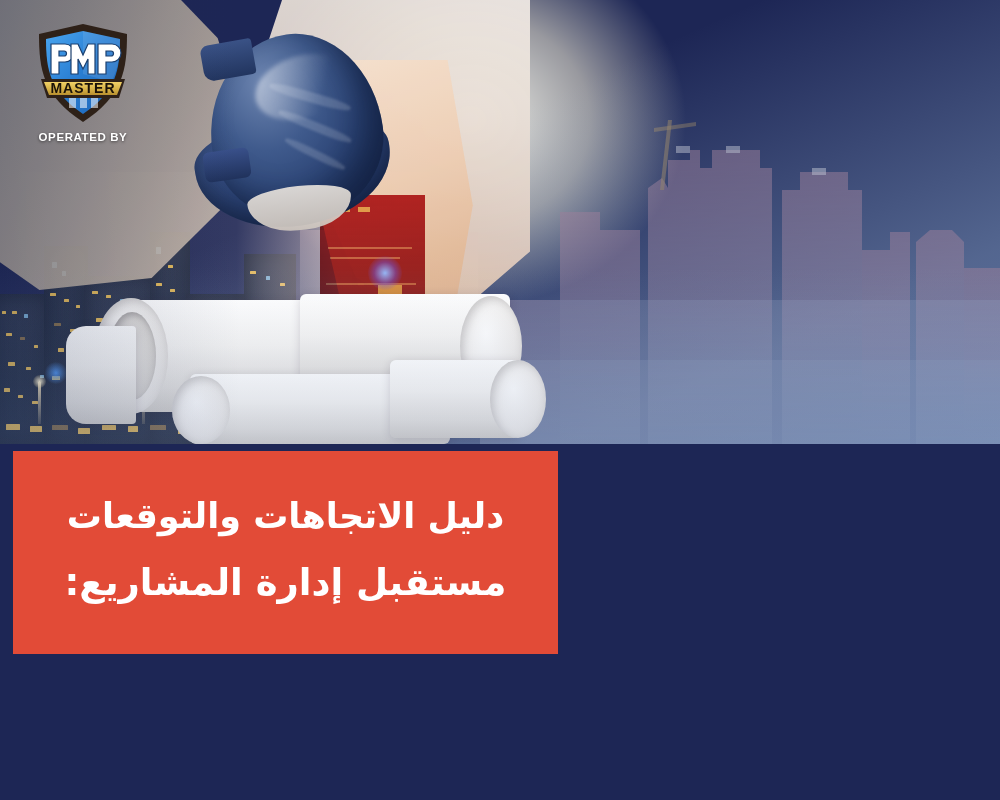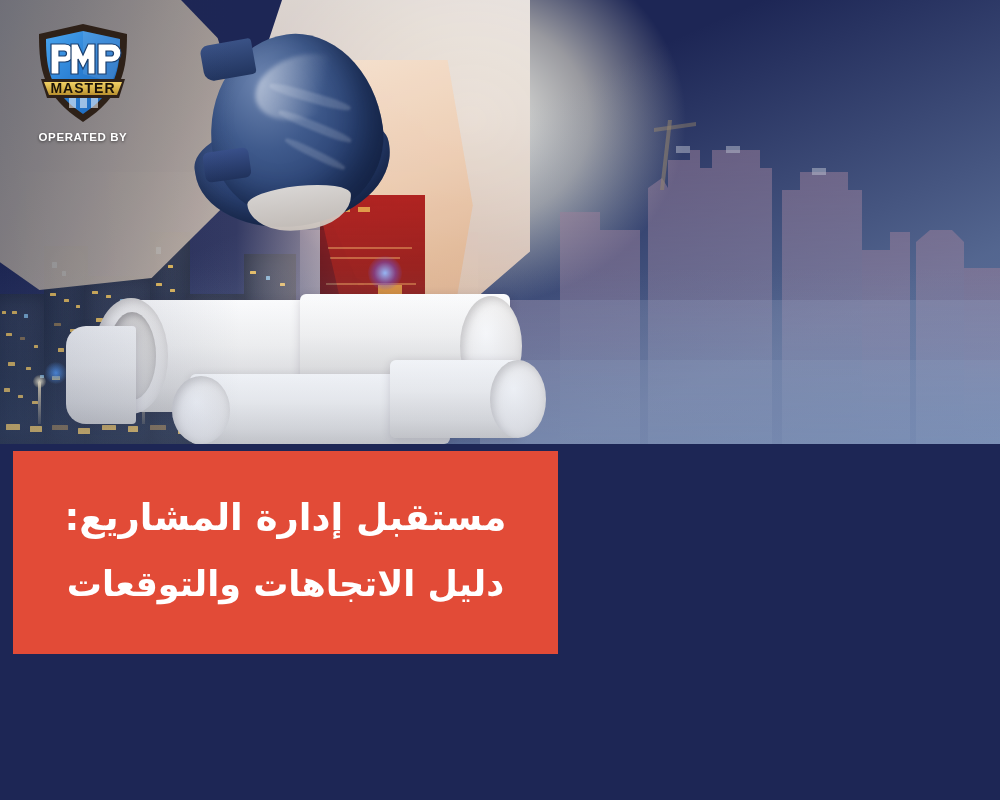--- a/index.html
+++ b/index.html
@@ -563,17 +563,17 @@
         <path d="M6 57 L90 57 L84 76 L12 76 Z" fill="#2e2118"></path>
         <path d="M9 60 L87 60 L82 73 L14 73 Z" fill="url(#bannerGrad)"></path>
         <text x="48" y="71" text-anchor="middle" font-family="Liberation Sans, sans-serif" font-size="14" font-weight="bold" fill="#1a1208" letter-spacing="1">MASTER</text>
       </svg>
     </div>
 
     <div class="logo-caption1">OPERATED BY</div>
   </div>
 
   <div class="title-block">
+    <div class="title-line second">دليل الاتجاهات والتوقعات</div>
     <div class="title-line first">مستقبل إدارة المشاريع:</div>
-    <div class="title-line second">دليل الاتجاهات والتوقعات</div>
   </div>
 
 </div>
 
 </body></html>

